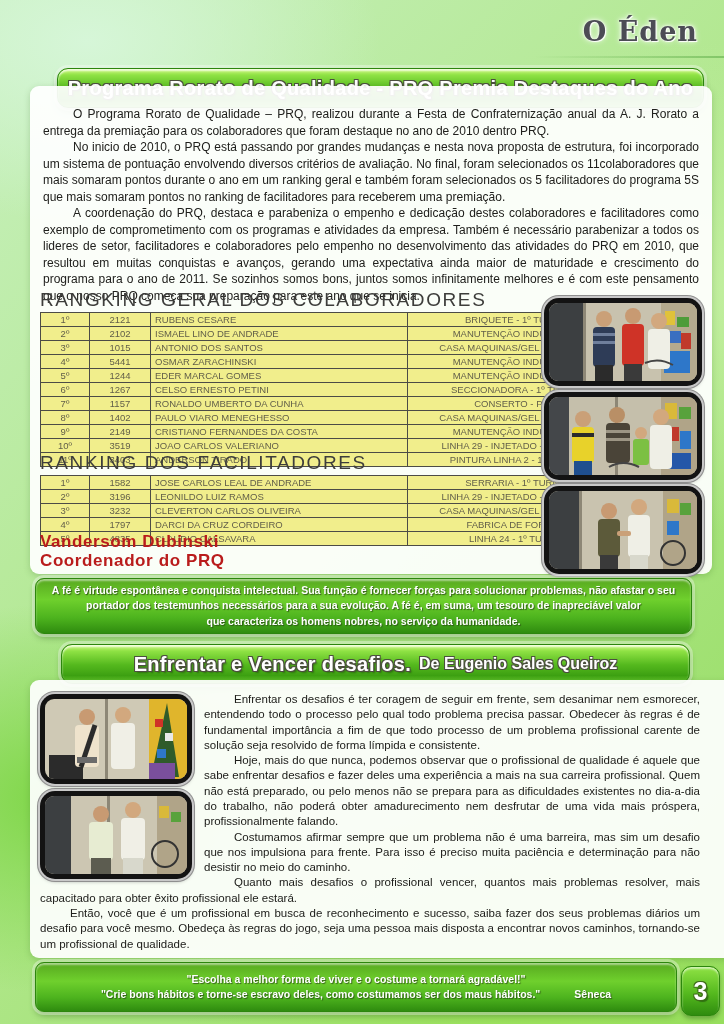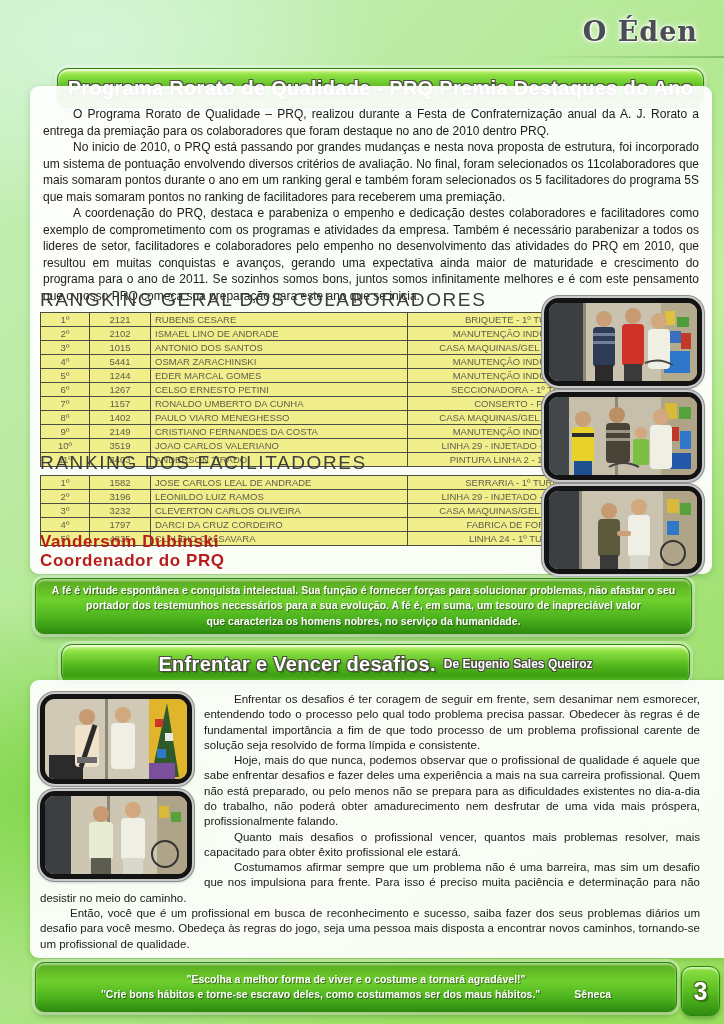--- a/index.html
+++ b/index.html
@@ -29,21 +29,21 @@
     background:linear-gradient(180deg,#d2f883 0%,#8fe244 16%,#55b91e 52%,#3da012 80%,#66c92f 100%);
     box-shadow:inset 0 2px 2px rgba(255,255,255,.75),0 0 0 3px rgba(255,255,255,.35),0 4px 6px rgba(40,90,20,.45);
     display:flex;align-items:center;justify-content:center;gap:8px;
     color:#fff;
   }
   .banner-title{
     font-size:20px;font-weight:800;letter-spacing:.3px;
     text-shadow:-1px -1px 0 #4c4f3f,1px -1px 0 #4c4f3f,-1px 1px 0 #4c4f3f,1px 1px 0 #4c4f3f,2px 2px 2px rgba(0,0,0,.35);
   }
   .banner-sub{
-    font-size:12px;font-weight:800;
+    font-size:16px;font-weight:800;
     text-shadow:-1px -1px 0 #4c4f3f,1px -1px 0 #4c4f3f,-1px 1px 0 #4c4f3f,1px 1px 0 #4c4f3f;
   }
   
   .panel{
     background:rgba(255,255,255,.93);border-radius:9px;
     box-shadow:0 2px 6px rgba(60,110,40,.25);
   }
   .body-copy p{
     margin:0;text-align:justify;text-indent:30px;
     font-size:12px;line-height:1.38;color:#20201d;
@@ -347,22 +347,22 @@
             <rect x="46" y="62" width="20" height="16" fill="#5c5c50"></rect>
           <circle cx="88" cy="14" r="8" fill="#d2a87e"></circle>
             <rect x="76" y="22" width="24" height="42" rx="4" fill="#f0efe6"></rect>
             <rect x="78" y="62" width="20" height="16" fill="#d8d8cc"></rect>
         </svg>
       </div>
     </div>
     <div class="body-copy article2">
         <p>Enfrentar os desafios é ter coragem de seguir em frente, sem desanimar nem esmorecer, entendendo todo o processo pelo qual todo problema precisa passar. Obedecer às regras é de fundamental importância a fim de que todo processo de um problema profissional carente de solução seja resolvido de forma límpida e consistente.</p>
         <p>Hoje, mais do que nunca, podemos observar que o profissional de qualidade é aquele que sabe enfrentar desafios e fazer deles uma experiência a mais na sua carreira profissional. Quem não está preparado, ou pelo menos não se prepara para as dificuldades existentes no dia-a-dia do trabalho, não poderá obter amadurecimento nem desfrutar de uma vida mais próspera, profissionalmente falando.</p>
+        <p>Costumamos afirmar sempre que um problema não é uma barreira, mas sim um desafio que nos impulsiona para frente. Para isso é preciso muita paciência e determinação para não desistir no meio do caminho.</p>
         <p>Quanto mais desafios o profissional vencer, quantos mais problemas resolver, mais capacitado para obter êxito profissional ele estará.</p>
-        <p>Costumamos afirmar sempre que um problema não é uma barreira, mas sim um desafio que nos impulsiona para frente. Para isso é preciso muita paciência e determinação para não desistir no meio do caminho.</p>
         <p>Então, você que é um profissional em busca de reconhecimento e sucesso, saiba fazer dos seus problemas diários um desafio para você mesmo. Obedeça às regras do jogo, seja uma pessoa mais disposta a encontrar novos caminhos, tornando-se um profissional de qualidade.</p>
       </div>
   </div>
 </div>
 
 <div class="abs quote-box" style="left:35px;top:962px;width:640px;height:48px;">
   <div class="line">"Escolha a melhor forma de viver e o costume a tornará agradável!"</div>
   <div class="footer-row">
     <span class="line">"Crie bons hábitos e torne-se escravo deles, como costumamos ser dos maus hábitos."</span>
     <span class="line">Sêneca</span>

